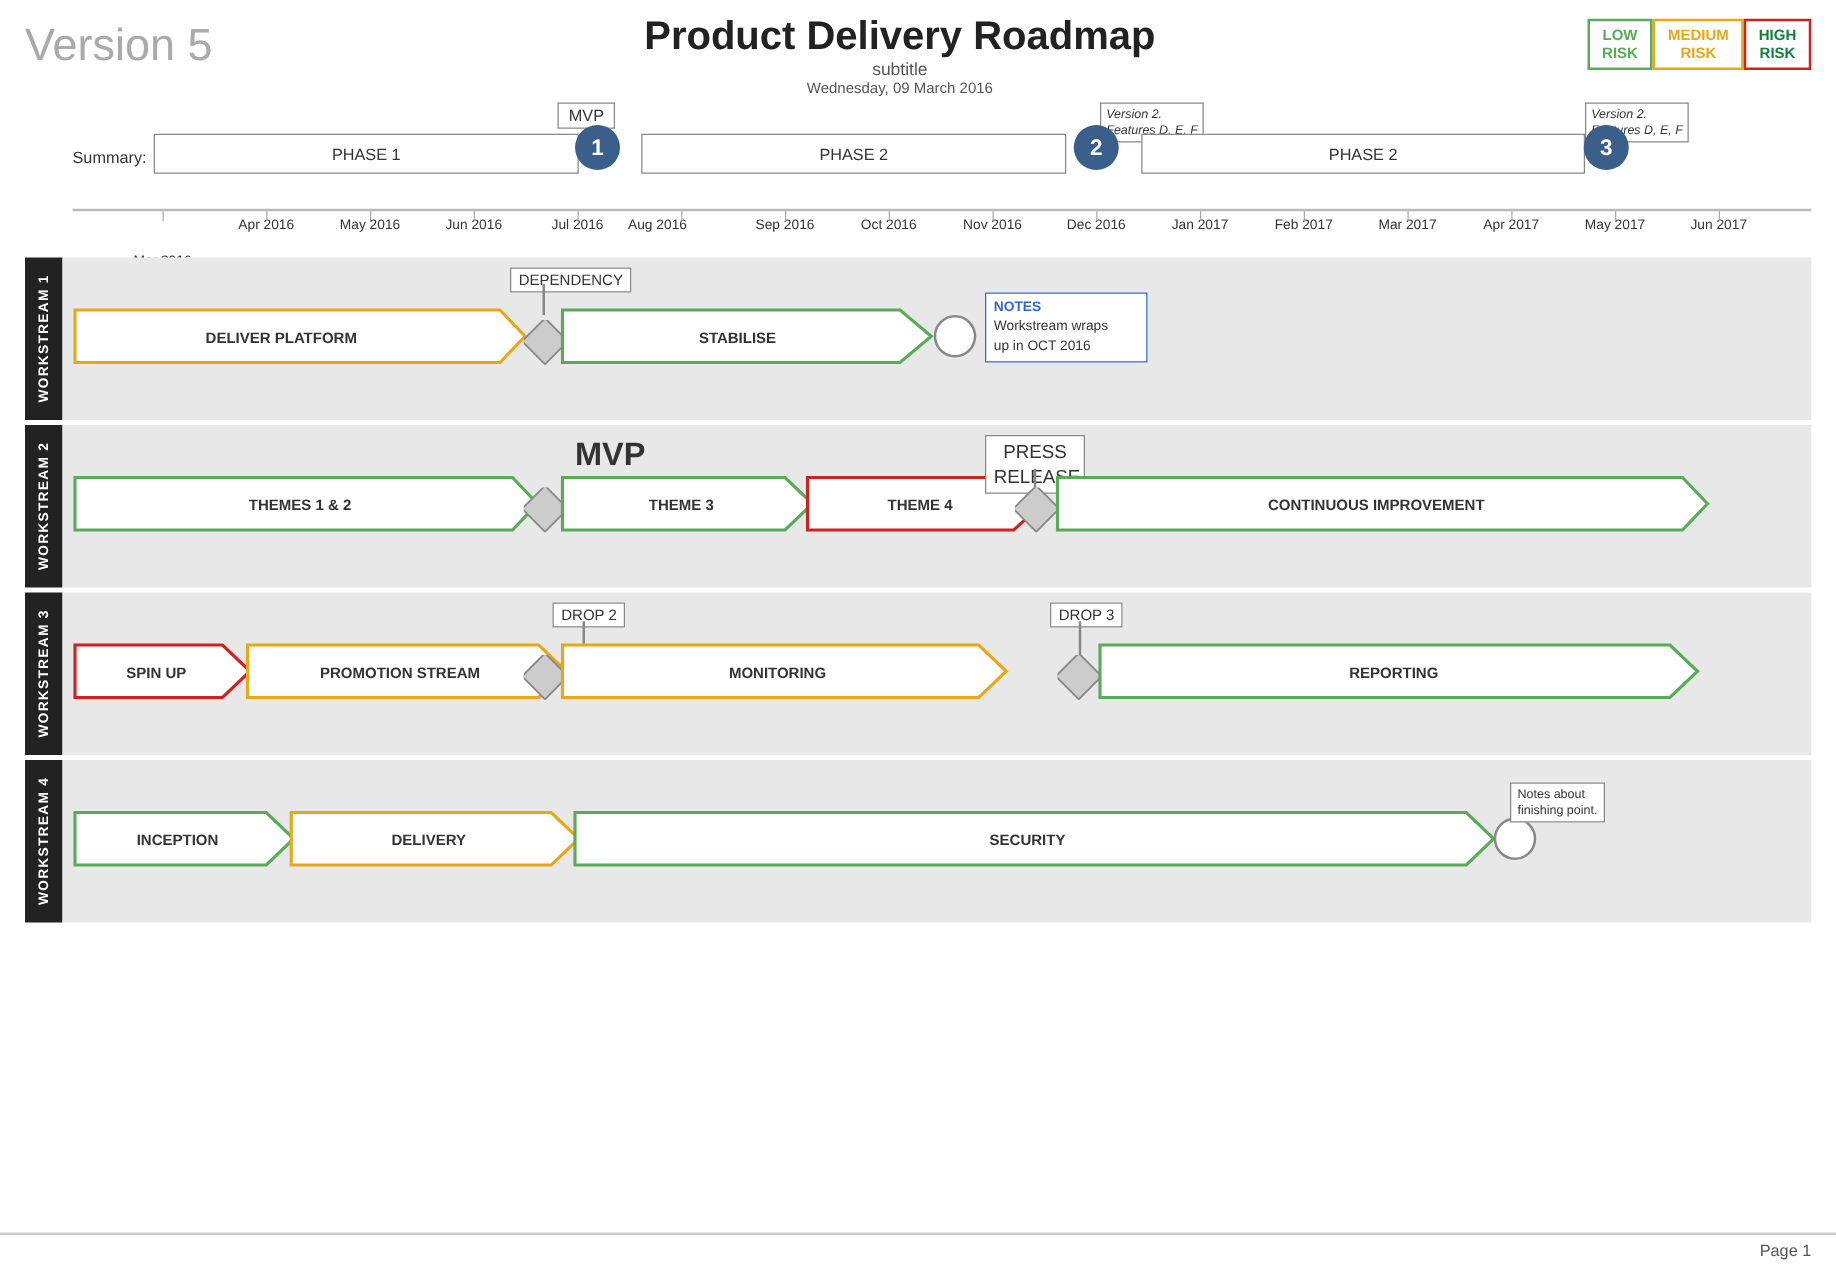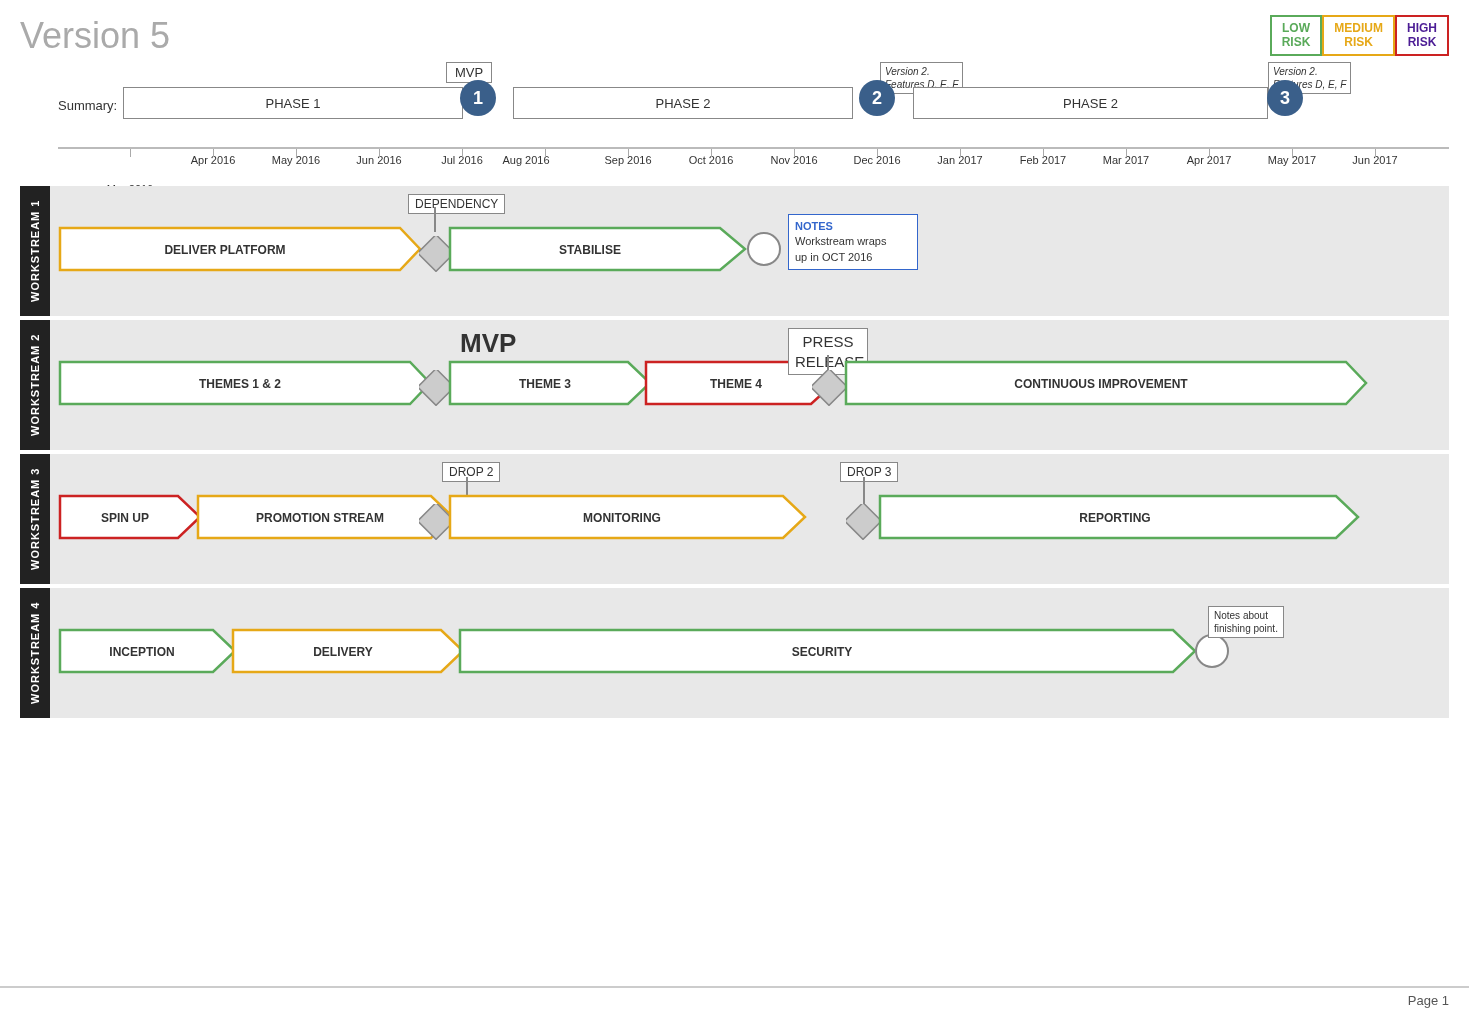--- a/index.html
+++ b/index.html
@@ -58,21 +58,21 @@
     .risk-badge {
       border: 2px solid;
       padding: 4px 10px;
       font-size: 12px;
       font-weight: bold;
       text-align: center;
       line-height: 1.2;
     }
     .risk-low { border-color: #5aaa5a; color: #5aaa5a; }
     .risk-medium { border-color: #e6a817; color: #e6a817; }
-    .risk-high { border-color: #cc2222; color: #4c1d95; }
+    .risk-high { border-color: #cc2222; color: #15803d; }
 
     
     .timeline-area {
       position: relative;
       width: 100%;
       margin-top: 5px;
     }
 
     
     .summary-row {
@@ -273,20 +273,25 @@
       overflow: visible;
     }
   </style>
 </head>
 <body>
 
 <div class="page-container">
 
   <div class="header">
     <div class="version-label">Version 5</div>
+    <div class="title-block">
+      <div class="main-title">Product Delivery Roadmap</div>
+      <div class="subtitle">subtitle</div>
+      <div class="date-text">Wednesday, 09 March 2016</div>
+    </div>
     <div class="risk-legend">
       <div class="risk-badge risk-low">LOW<br>RISK</div>
       <div class="risk-badge risk-medium">MEDIUM<br>RISK</div>
       <div class="risk-badge risk-high">HIGH<br>RISK</div>
     </div>
   </div>
 
   <div class="timeline-area">
 
     <div class="summary-row" style="position:relative; height:85px; margin-left:38px;">

